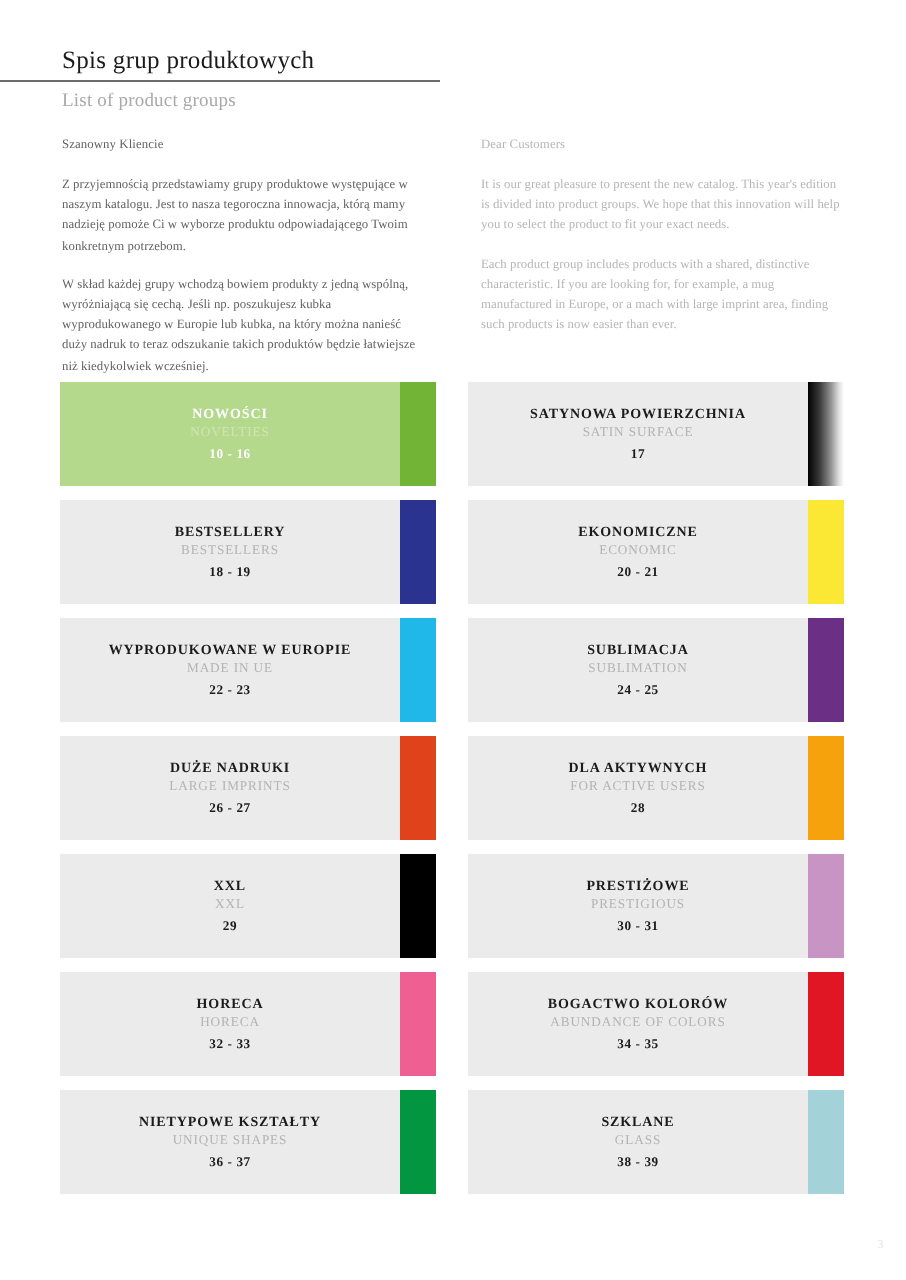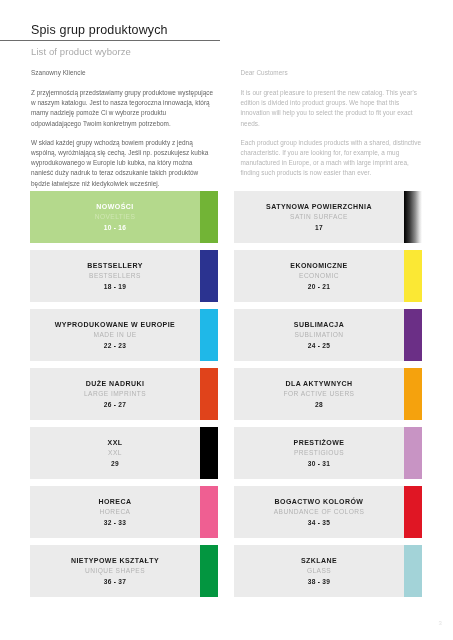--- a/index.html
+++ b/index.html
@@ -11,20 +11,21 @@
     background: #ffffff;
     font-family: "Liberation Sans", sans-serif;
     overflow: hidden;
   }
 
   .page {
     position: relative;
     width: 453px;
     height: 640px;
     background: #ffffff;
+    font-family: Liberation Serif, serif;
   }
 
   
   .header {
     position: absolute;
     left: 0;
     top: 22px;
     width: 453px;
   }
   .header-title {
@@ -158,21 +159,21 @@
   }
 </style>
 </head>
 <body>
 
 <div class="page">
 
   <div class="header">
     <div class="header-title">Spis grup produktowych</div>
     <div class="header-rule"></div>
-    <div class="header-subtitle">List of product wyborze</div>
+    <div class="header-subtitle">List of product groups</div>
   </div>
 
   <div class="intro">
     <div class="intro-col pl">
       <div class="intro-salutation">Szanowny Kliencie</div>
       <div class="intro-para">Z przyjemnością przedstawiamy grupy produktowe występujące w naszym katalogu. Jest to nasza tegoroczna innowacja, którą mamy nadzieję pomoże Ci w wyborze produktu odpowiadającego Twoim konkretnym potrzebom.</div>
       <div class="intro-para">W skład każdej grupy wchodzą bowiem produkty z jedną wspólną, wyróżniającą się cechą. Jeśli np. poszukujesz kubka wyprodukowanego w Europie lub kubka, na który można nanieść duży nadruk to teraz odszukanie takich produktów będzie łatwiejsze niż kiedykolwiek wcześniej.</div>
     </div>
     <div class="intro-col en">
       <div class="intro-salutation">Dear Customers</div>

